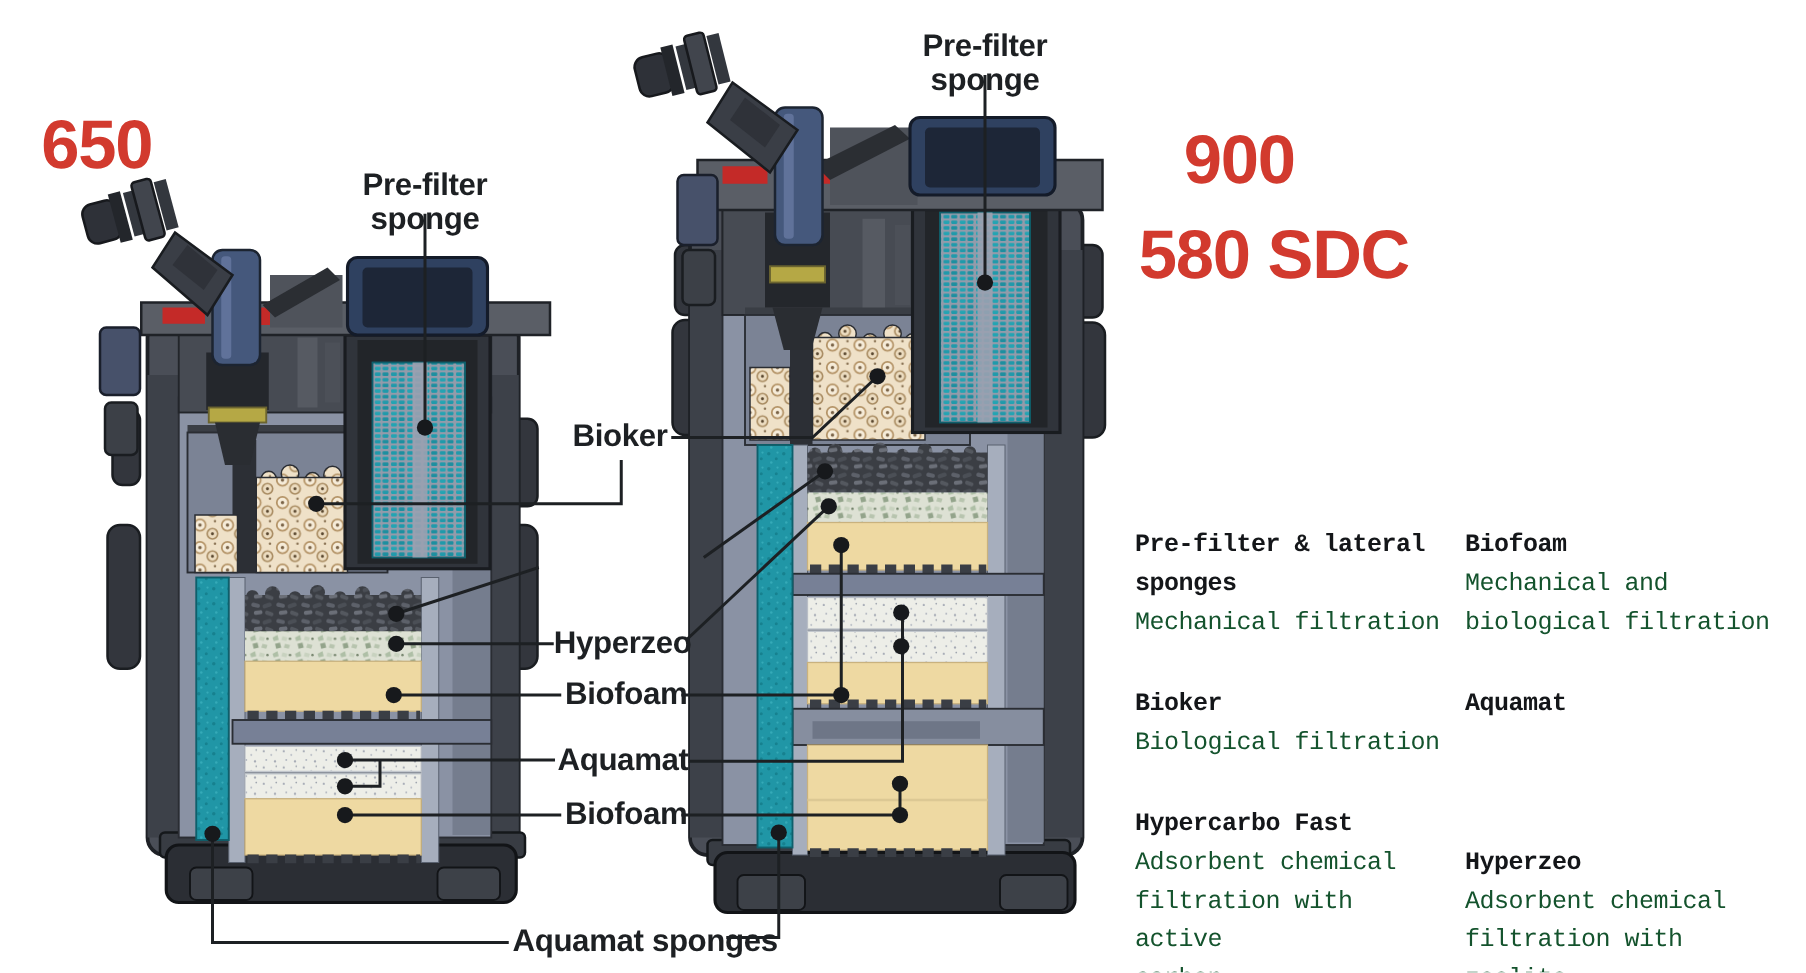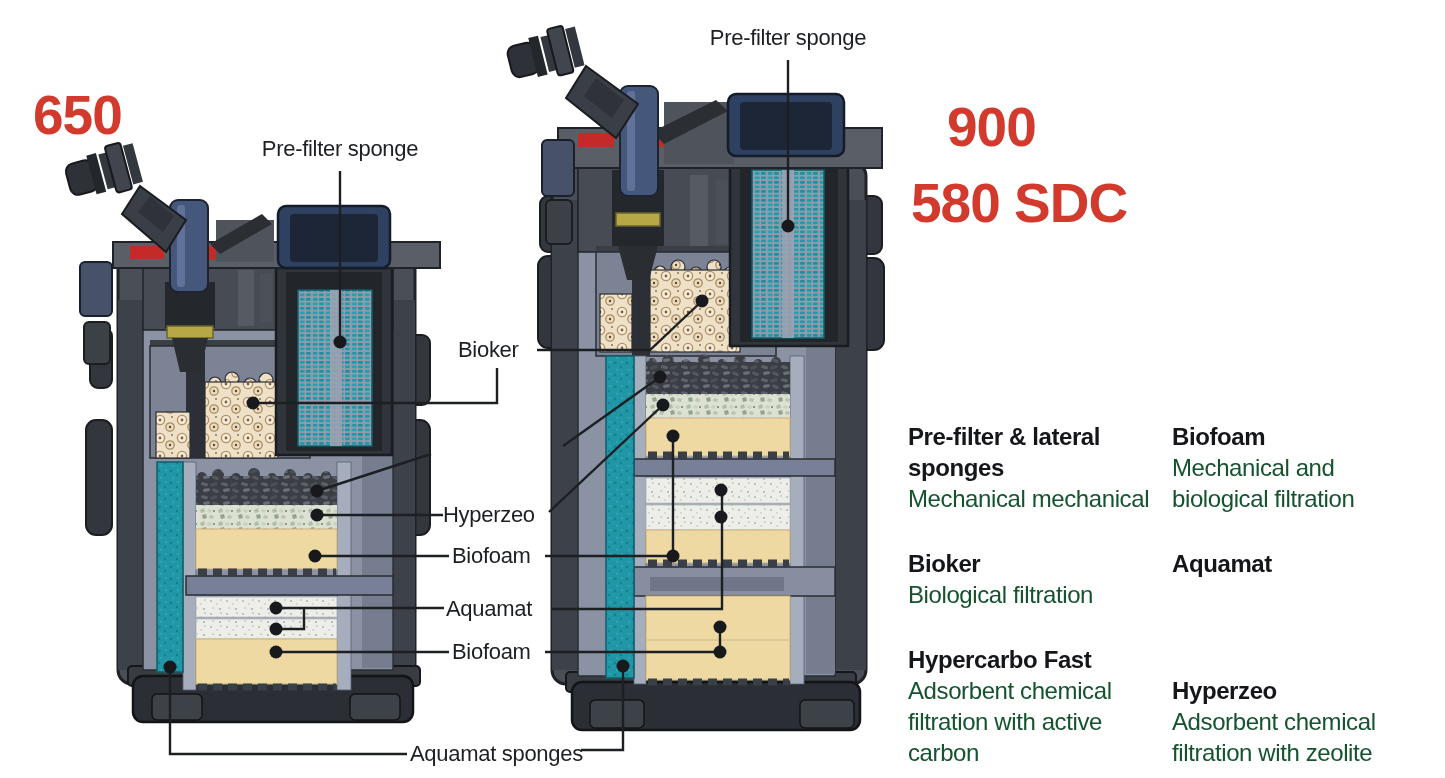--- a/index.html
+++ b/index.html
@@ -1,23 +1,23 @@
 <!DOCTYPE html>
 <html style="--accent: #d23a2e; --text: #1d2023; --sealRed: #c42a28; --teal: #2096a6; --tan: #eed9a2; --navy: #2f4160; --pipeBlue: #45587c; --shell: #4a4e57; --panel: #8a92a4; --clampYellow: #b5a845;"><head>
 <meta charset="utf-8">
 <style>
   html,body{margin:0;padding:0;background:#ffffff;}
   .stage{position:relative;width:1445px;height:778px;background:#ffffff;overflow:hidden;
          font-family:"Liberation Sans",sans-serif;color:var(--text,#1d2023);}
   .stage svg{position:absolute;left:0;top:0;}
   .abs{position:absolute;}
   .model{font-weight:bold;font-size:55px;line-height:1;letter-spacing:-1px;color:var(--accent,#d23a2e);white-space:pre;}
-  .callout{font-size:22px;line-height:27px;letter-spacing:-0.3px;color:var(--text,#1d2023);white-space:pre-line;}
+  .callout{font-size:25px;line-height:27px;letter-spacing:-0.3px;color:var(--text,#1d2023);white-space:pre-line;font-weight:bold;}
   .center{text-align:center;}
-  .legend-item{position:absolute;width:250px;font-size:24px;line-height:31px;letter-spacing:-0.4px;}
+  .legend-item{position:absolute;width:250px;font-size:20px;line-height:31px;letter-spacing:-0.4px;font-family:Liberation Mono, monospace;}
   .legend-title{font-weight:bold;white-space:pre-line;color:#141619;}
   .legend-desc{white-space:pre-line;color:#14532d;}
   
   .f-shell{fill:var(--shell,#4a4e57);stroke:#1e2126;stroke-width:3;}
   .f-wall{fill:#3d4149;}
   .f-panel{fill:var(--panel,#8a92a4);stroke:#2a2d33;stroke-width:1.5;}
   .f-strip{fill:#a6aebd;stroke:#59616f;stroke-width:0.8;}
   .f-head{fill:#474b53;stroke:#22252a;stroke-width:1.5;}
   .f-plate{fill:#5a5e66;stroke:#1f2227;stroke-width:2;}
   .f-tray{fill:#7b8395;stroke:#2a2d33;stroke-width:1.5;}
@@ -359,21 +359,21 @@
   <div class="abs callout" style="left:458px;top:336px;">Bioker</div>
   <div class="abs callout" style="left:443px;top:501px;">Hyperzeo</div>
   <div class="abs callout" style="left:452px;top:542px;">Biofoam</div>
   <div class="abs callout" style="left:446px;top:595px;">Aquamat</div>
   <div class="abs callout" style="left:452px;top:638px;">Biofoam</div>
   <div class="abs callout" style="left:410px;top:740px;">Aquamat sponges</div>
 
   <div class="legend-item" style="left:908px;top:421px;">
     <div class="legend-title">Pre-filter &amp; lateral
 sponges</div>
-    <div class="legend-desc">Mechanical mechanical</div>
+    <div class="legend-desc">Mechanical filtration</div>
   </div>
   <div class="legend-item" style="left:908px;top:548px;">
     <div class="legend-title">Bioker</div>
     <div class="legend-desc">Biological filtration</div>
   </div>
   <div class="legend-item" style="left:908px;top:644px;">
     <div class="legend-title">Hypercarbo Fast</div>
     <div class="legend-desc">Adsorbent chemical
 filtration with active
 carbon</div>

